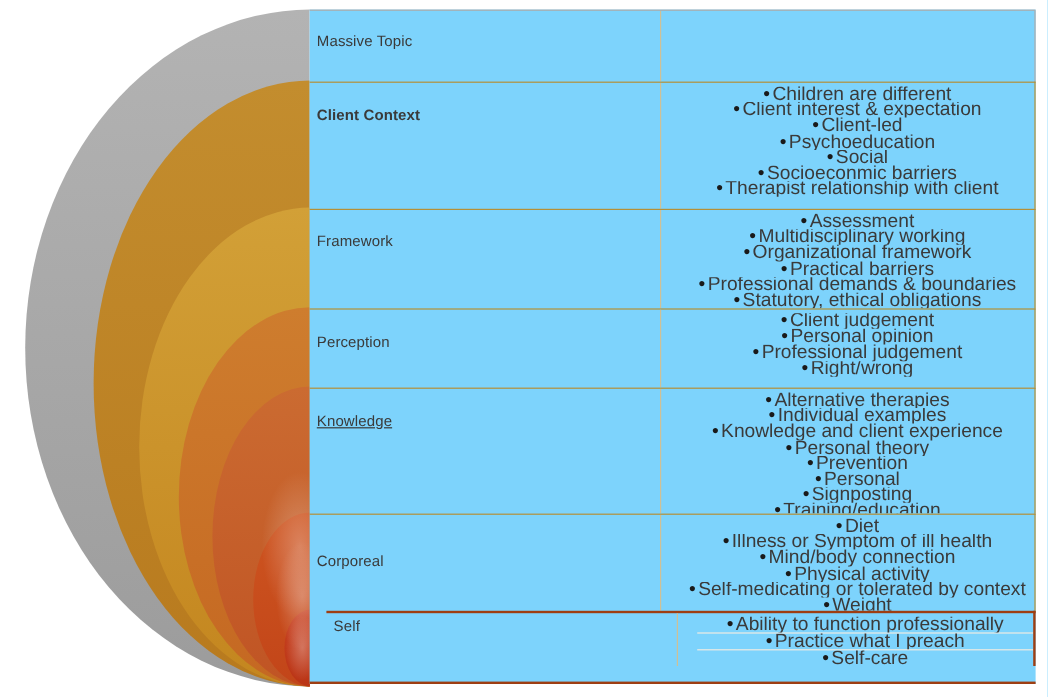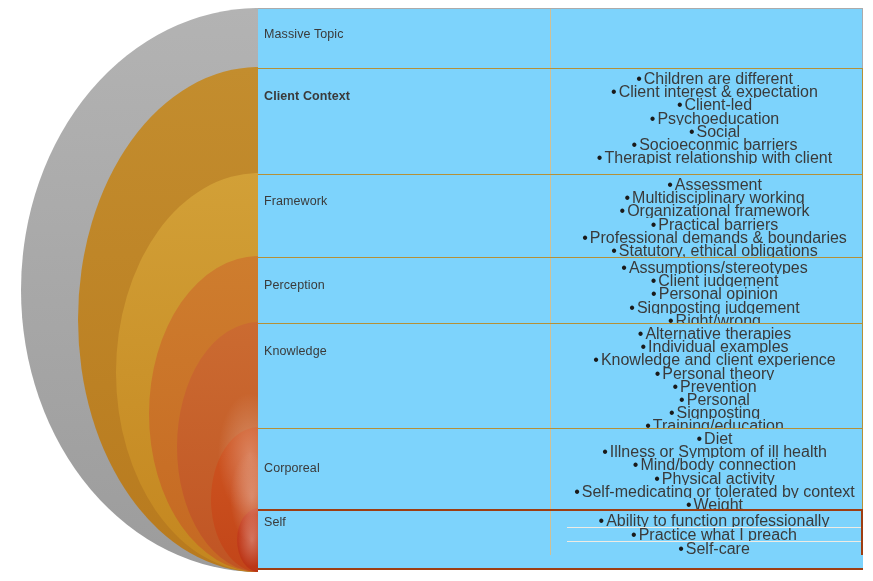--- a/index.html
+++ b/index.html
@@ -35,26 +35,26 @@
     font-size:16px;line-height:13.2px;color:#3A3A3A;
     white-space:nowrap;overflow:hidden;text-align:center;
   }
   .row li::before{content:"•";margin-right:2px;color:#1a1a1a;}
   .r0{height:59px;border-right:1px solid #ABABAB;}
   .r1{height:106px;border-top:1px solid #B49038;border-right:1px solid #B49038;}
   .r2{height:83px; border-top:1px solid #B49038;border-right:1px solid #B49038;}
   .r3{height:66px; border-top:1px solid #B49038;border-right:1px solid #B49038;}
   .r4{height:105px;border-top:1px solid #B49038;border-right:1px solid #B49038;}
   .r5{height:81px; border-top:1px solid #B49038;border-right:1px solid #B49038;}
-  .r6{height:46px; border-top:2px solid #9E3E12;border-right:2px solid #9E3E12;}
+  .r6{height:46px; border-top:2px solid #9E3E12;border-right:2px solid #9E3E12;margin-left:14px;}
   .r0 .label{padding-top:18px;}
   .r1 .label{padding-top:20px;font-weight:bold;}
   .r2 .label{padding-top:19px;}
   .r3 .label{padding-top:20px;}
-  .r4 .label{padding-top:20px;}
+  .r4 .label{padding-top:20px;text-decoration:underline;}
   .r5 .label{padding-top:32px;}
   .r6 .label{padding-top:4px;}
   .r6 li{border-bottom:1px solid #EFEBE3;}
   .r6 li:last-child{border-bottom:none;}
 </style>
 </head>
 <body>
 
 <div id="stage">
 
@@ -143,24 +143,23 @@
           <li>Professional demands &amp; boundaries</li>
           <li>Statutory, ethical obligations</li>
         </ul>
       </div>
     </div>
 
     <div class="row r3">
       <div class="label">Perception</div>
       <div class="bullets">
         <ul>
-          <li>Assumptions/stereotypes</li>
           <li>Client judgement</li>
           <li>Personal opinion</li>
-          <li>Signposting judgement</li>
+          <li>Professional judgement</li>
           <li>Right/wrong</li>
         </ul>
       </div>
     </div>
 
     <div class="row r4">
       <div class="label">Knowledge</div>
       <div class="bullets">
         <ul>
           <li>Alternative therapies</li>

